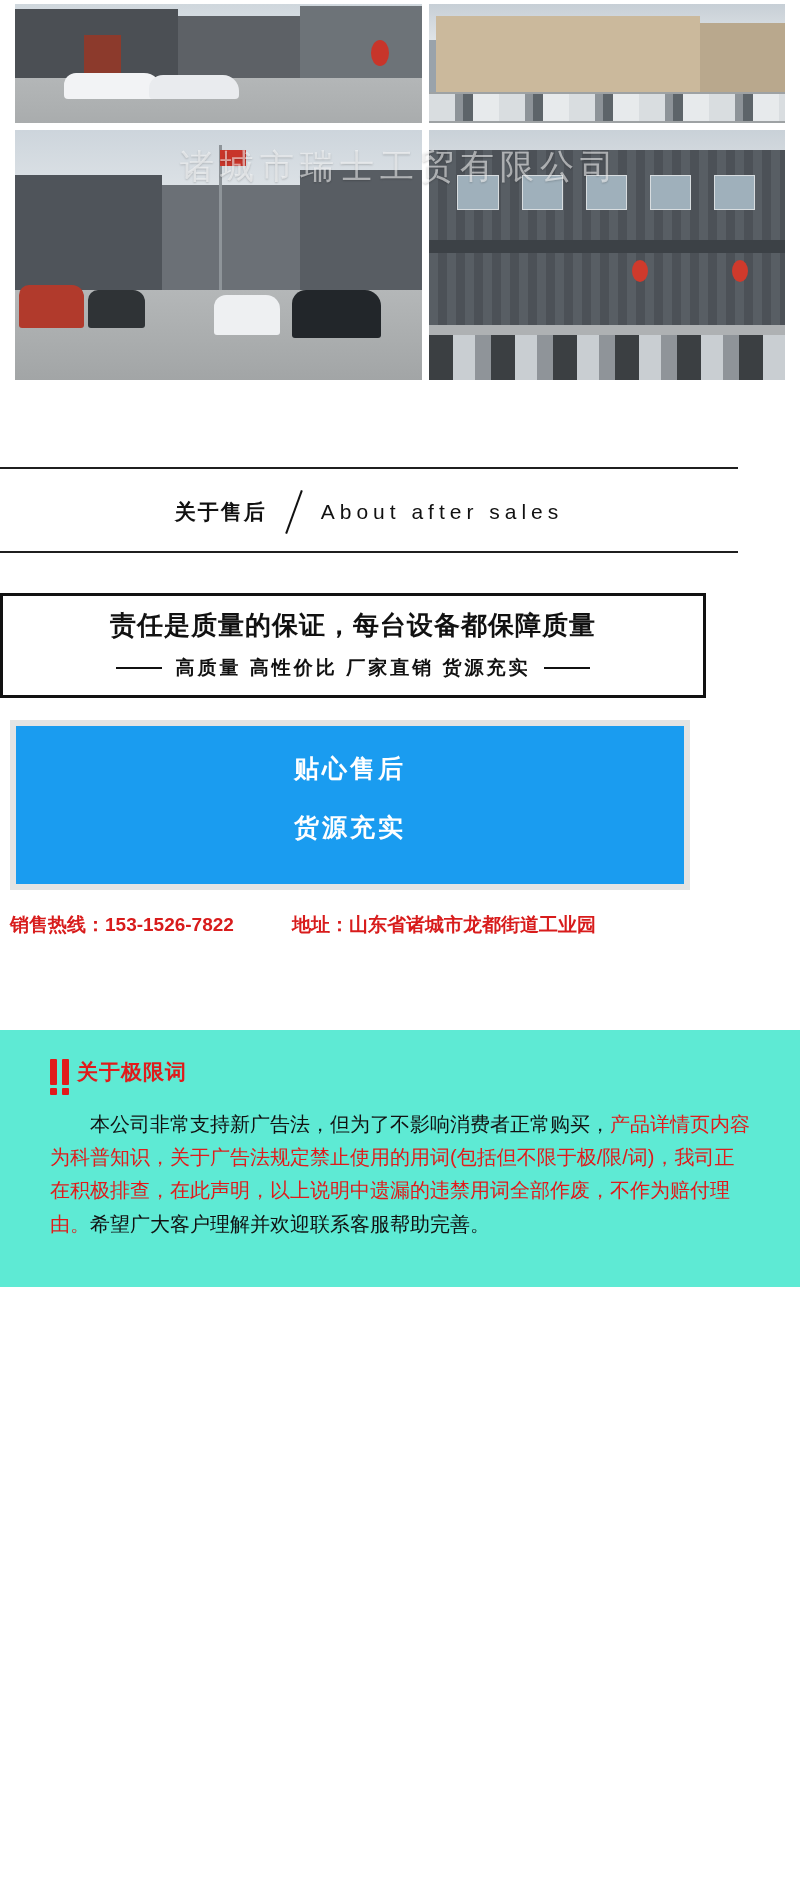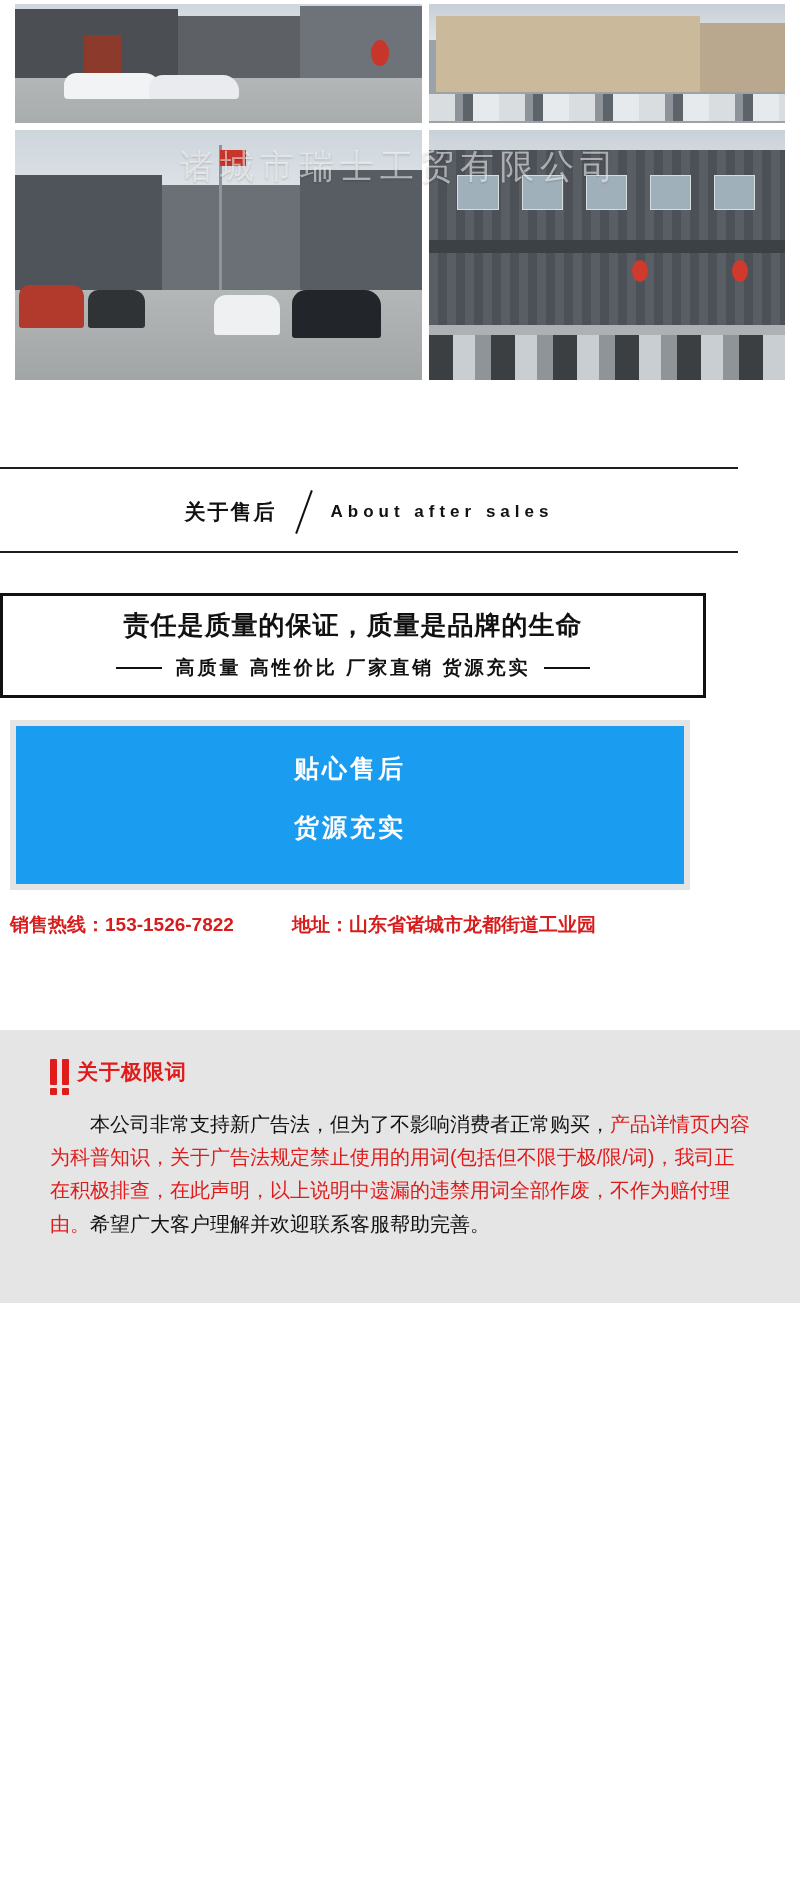--- a/index.html
+++ b/index.html
@@ -93,21 +93,21 @@
     padding-bottom:14px;
     position:relative;
   }
   .hdr-line-top{border-top:2px solid #1f1f1f;width:100%;}
   .hdr-inner{display:flex;align-items:center;justify-content:center;padding-top:20px;}
   .hdr-cn{font-size:21px;font-weight:bold;color:#111;letter-spacing:2px;}
   .hdr-slash{
     display:inline-block;width:2px;height:46px;background:#111;
     transform:rotate(20deg);margin:0 26px;
   }
-  .hdr-en{font-size:17px;color:#111;letter-spacing:5px;font-weight:bold;}
+  .hdr-en{font-size:21px;color:#111;letter-spacing:5px;font-weight:normal;}
   .hdr-line-bot{border-bottom:2px solid #1f1f1f;width:100%;margin-top:16px;}
 
   .slogan-box{
     width:700px;margin:26px auto 0;
     border:3px solid #111;
     padding:12px 0 14px;
     text-align:center;
     position:relative;
     background:#fff;
   }
@@ -134,22 +134,22 @@
     width:680px;margin:22px auto 0;
     display:flex;align-items:center;
     font-size:19px;font-weight:bold;color:#d81c1c;
   }
   .contact .addr{margin-left:58px;color:#d81c1c;}
 
   
   .disclaimer{
     width:800px;
     margin-top:92px;
-    background:#e5e5e5;
-    padding:28px 0 62px;
+    background:#5eead4;
+    padding:28px 0 46px;
     box-sizing:border-box;
   }
   .dis-inner{width:700px;margin:0 auto;}
   .dis-title{
     display:flex;align-items:center;gap:8px;
     font-size:21px;font-weight:bold;color:#e01b1b;letter-spacing:1px;
   }
   .excl{display:flex;gap:5px;}
   .excl span{display:block;width:7px;height:26px;background:#e01b1b;position:relative;border-radius:1px;}
   .excl span::after{content:"";position:absolute;left:0;bottom:-10px;width:7px;height:7px;background:#e01b1b;border-radius:1px;}
@@ -223,21 +223,21 @@
       <div class="hdr-line-top"></div>
       <div class="hdr-inner">
         <span class="hdr-cn">关于售后</span>
         <span class="hdr-slash"></span>
         <span class="hdr-en">About after sales</span>
       </div>
       <div class="hdr-line-bot"></div>
     </div>
 
     <div class="slogan-box">
-      <div class="slogan-main">责任是质量的保证，质量是品牌的生命</div>
+      <div class="slogan-main">责任是质量的保证，每台设备都保障质量</div>
       <div class="slogan-sub">
         <span class="sub-rule"></span>
         <span>高质量  高性价比  厂家直销  货源充实</span>
         <span class="sub-rule"></span>
       </div>
     </div>
 
     <div class="blue-card">
       <div class="blue-title">贴心售后</div>
       <div class="blue-title2">货源充实</div>

